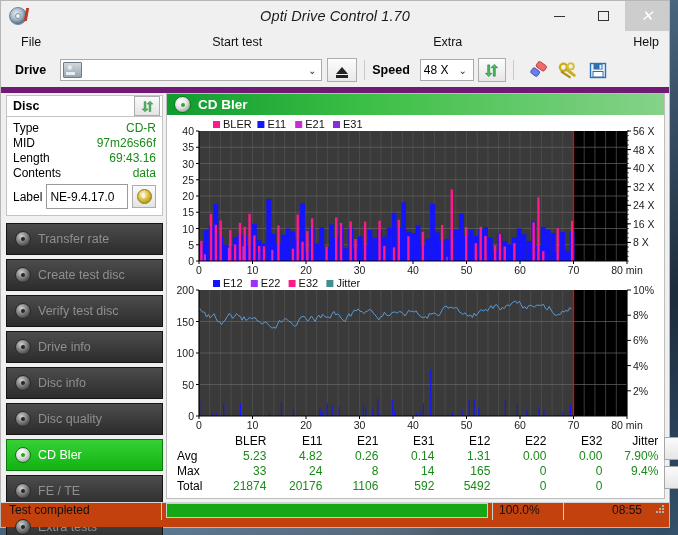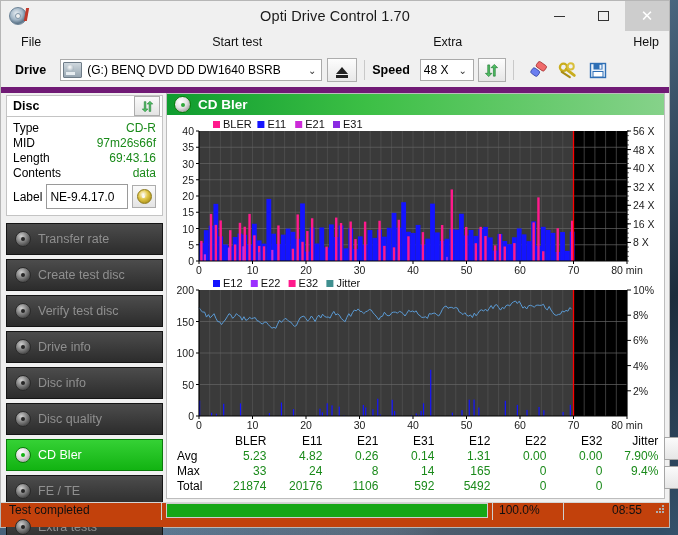--- a/index.html
+++ b/index.html
@@ -26,21 +26,21 @@
     position:absolute;left:0;top:0;width:670px;height:528px;
     background:#f0f0f0;
     border:1px solid #b6b6b6;
     box-sizing:border-box;
     display:flex;flex-direction:column;
   }
   
   .titlebar{
     height:30px;background:#f0f0f0;
     display:flex;align-items:center;
-    position:relative;flex:none;
+    position:relative;flex:none;font-style:italic;
   }
   .app-icon{
     width:22px;height:22px;margin-left:6px;position:relative;flex:none;
   }
   .app-icon .disc{
     position:absolute;left:2px;top:2px;width:16px;height:16px;border-radius:50%;
     background:radial-gradient(circle at 40% 35%,#e8eef3 0%,#9fb3c4 45%,#5c7488 70%,#d7e2ea 100%);
     border:1px solid #6b8296;
   }
   .app-icon .hole{
@@ -248,21 +248,20 @@
     <div class="menu-item">File</div>
     <div class="menu-item">Start test</div>
     <div class="menu-item">Extra</div>
     <div class="menu-item">Help</div>
   </div>
 
   <div class="toolbar">
     <span class="lbl" style="margin-left:8px;">Drive</span>
     <div class="drive-select">
       <span class="drv-ico"></span>
-      <span>(G:)  BENQ DVD DD DW1640 BSRB</span>
       <span class="combo-arrow">⌄</span>
     </div>
     <div class="eject-btn">
         <span class="eject-gl"></span>
       </div>
     <div class="sep"></div>
     <span class="lbl">Speed</span>
     <div class="speed-select">
       <span>48 X</span>
       <span class="combo-arrow">⌄</span>

